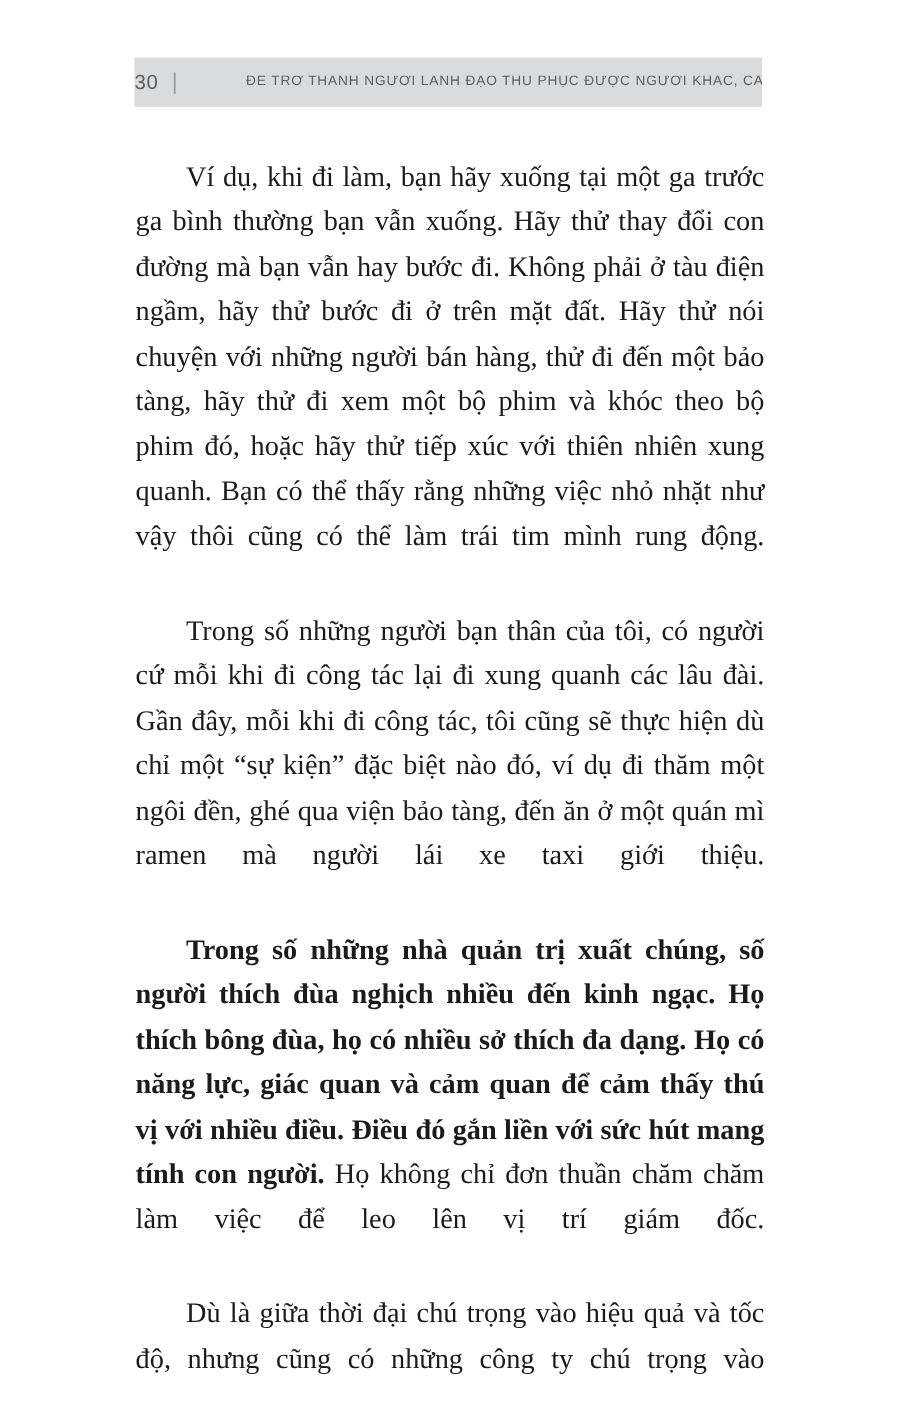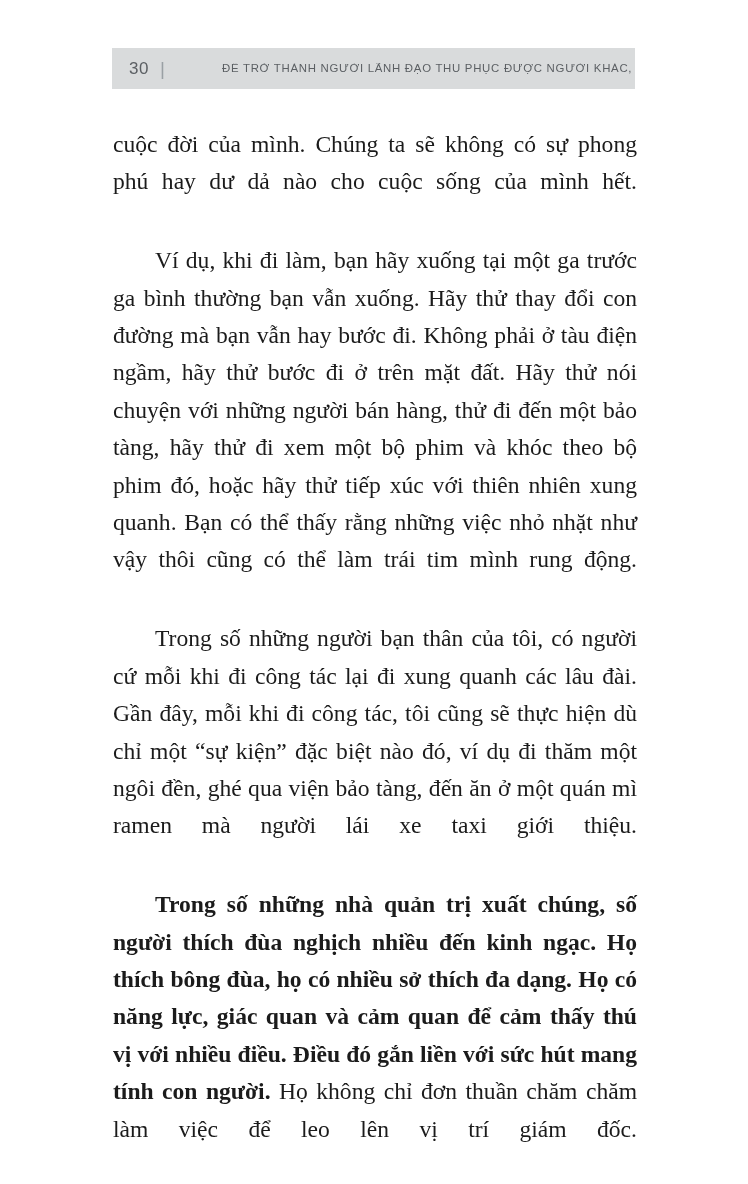--- a/index.html
+++ b/index.html
@@ -29,21 +29,20 @@
     display: flex;
     align-items: center;
     box-sizing: border-box;
   }
 
   .header-pageno {
     font-family: "Liberation Sans", sans-serif;
     font-size: 17px;
     letter-spacing: 0.6px;
     color: #5b5f63;
-    padding-left: 17px;
     line-height: 1;
     white-space: nowrap;
   }
 
   .header-sep {
     font-family: "Liberation Sans", sans-serif;
     font-size: 19px;
     color: #9aa0a4;
     padding-left: 11px;
     line-height: 1;
@@ -113,21 +112,20 @@
 <div id="page">
 
   <div class="header-band">
     <span class="header-pageno">30</span>
     <span class="header-sep">|</span>
     <span class="header-title">ĐỂ TRỞ THÀNH NGƯỜI LÃNH ĐẠO THU PHỤC ĐƯỢC NGƯỜI KHÁC, CẦN CÓ...</span>
   </div>
 
   <div class="text-column">
 
-    <p class="para">cuộc đời của mình. Chúng ta sẽ không có sự phong phú hay dư dả nào cho cuộc sống của mình hết.</p>
 
     <p class="para indent spaced">Ví dụ, khi đi làm, bạn hãy xuống tại một ga trước ga bình thường bạn vẫn xuống. Hãy thử thay đổi con đường mà bạn vẫn hay bước đi. Không phải ở tàu điện ngầm, hãy thử bước đi ở trên mặt đất. Hãy thử nói chuyện với những người bán hàng, thử đi đến một bảo tàng, hãy thử đi xem một bộ phim và khóc theo bộ phim đó, hoặc hãy thử tiếp xúc với thiên nhiên xung quanh. Bạn có thể thấy rằng những việc nhỏ nhặt như vậy thôi cũng có thể làm trái tim mình rung động.</p>
 
     <p class="para indent spaced">Trong số những người bạn thân của tôi, có người cứ mỗi khi đi công tác lại đi xung quanh các lâu đài. Gần đây, mỗi khi đi công tác, tôi cũng sẽ thực hiện dù chỉ một “sự kiện” đặc biệt nào đó, ví dụ đi thăm một ngôi đền, ghé qua viện bảo tàng, đến ăn ở một quán mì ramen mà người lái xe taxi giới thiệu.</p>
 
     <p class="para mixed spaced"><span class="bold-run">Trong số những nhà quản trị xuất chúng, số người thích đùa nghịch nhiều đến kinh ngạc. Họ thích bông đùa, họ có nhiều sở thích đa dạng. Họ có năng lực, giác quan và cảm quan để cảm thấy thú vị với nhiều điều. Điều đó gắn liền với sức hút mang tính con người.</span><span> Họ không chỉ đơn thuần chăm chăm làm việc để leo lên vị trí giám đốc.</span></p>
 
     <p class="para indent spaced">Dù là giữa thời đại chú trọng vào hiệu quả và tốc độ, nhưng cũng có những công ty chú trọng vào</p>
 
   </div>

